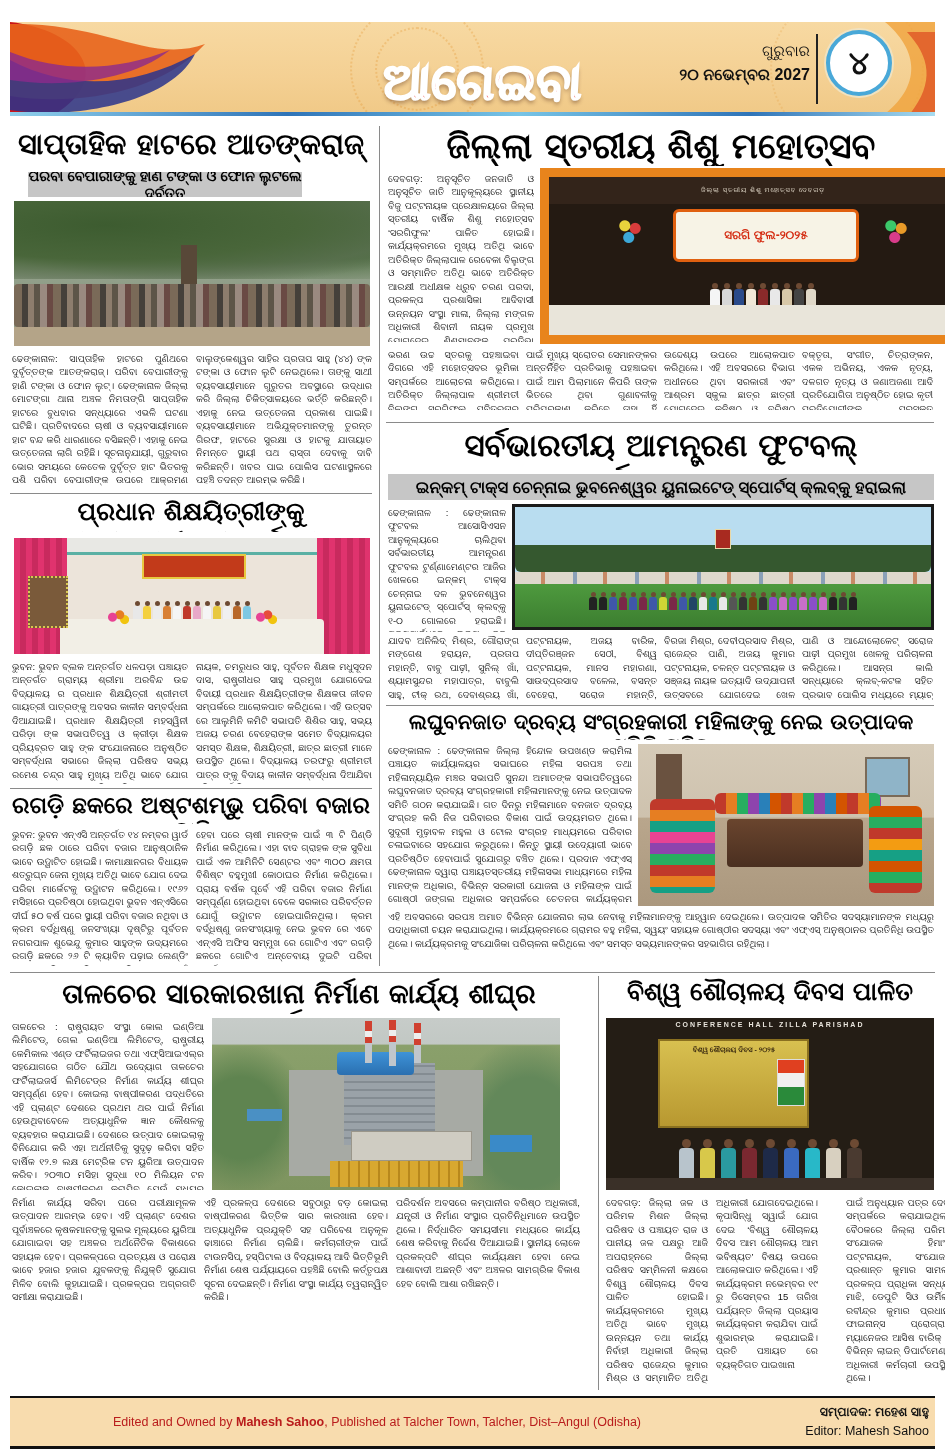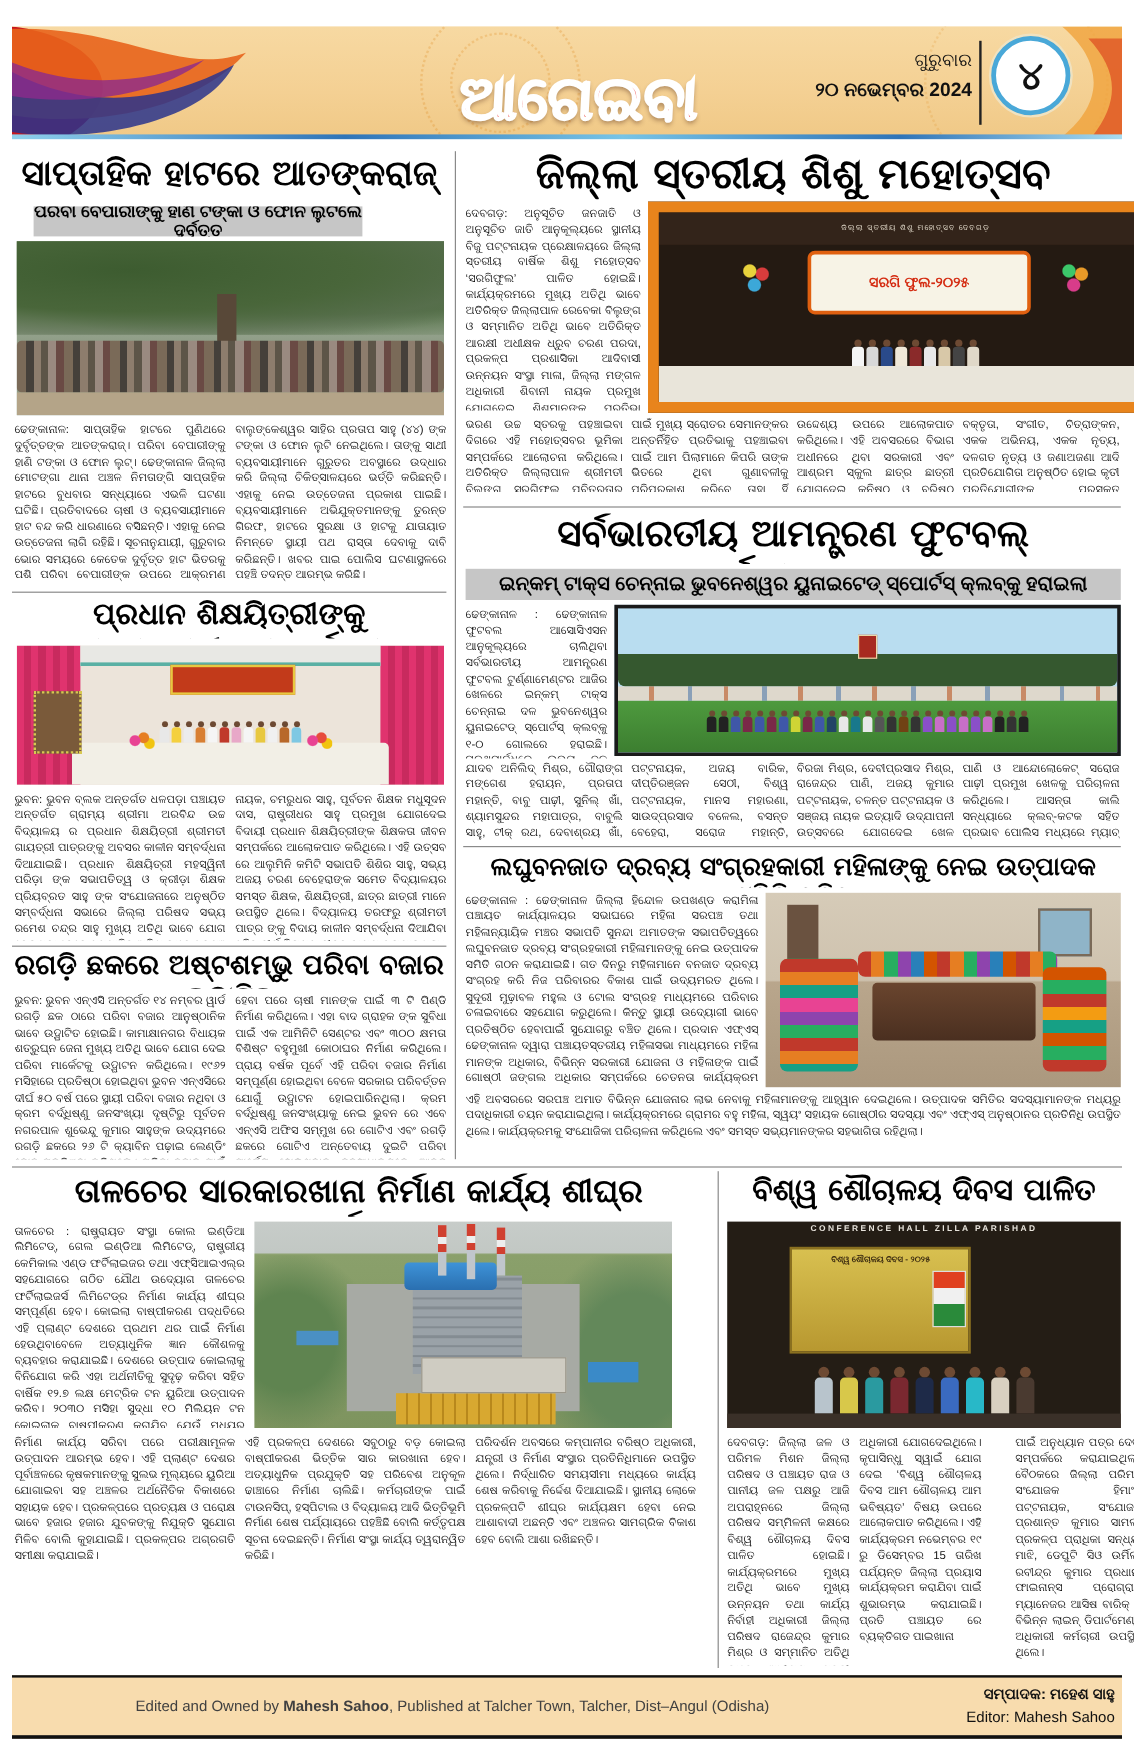--- a/index.html
+++ b/index.html
@@ -42,21 +42,21 @@
   .figs{display:flex;align-items:flex-end;justify-content:center;}
   .figs-sm .fhead{width:5px;height:5px;}
   .figs-sm .fbody{width:8px;height:13px;}
   .figs-lg .fig{margin:0 3px;}
   .figs-lg .fhead{width:9px;height:9px;}
   .figs-lg .fbody{width:15px;height:30px;border-radius:4px 4px 0 0;}
   
   .footer{left:10px;top:1396px;width:925px;height:48px;background:#f8dcae;
     border-top:2px solid #111;border-bottom:3px solid #111;
     display:flex;align-items:center;}
-  .footer-center{flex:1;text-align:center;font-size:12.5px;line-height:1.5;color:#404040;}
+  .footer-center{flex:1;text-align:center;font-size:12.5px;line-height:1.5;color:#b91c1c;}
   .footer-right{width:185px;text-align:right;font-size:12.5px;line-height:1.5;color:#111;padding-right:6px;}
   .b{font-weight:bold;}
 </style>
 </head>
 <body>
 
 <div class="abs masthead">
   <svg width="290" height="92" viewBox="0 0 290 92" style="position:absolute;left:0;top:0;">
     <path d="M0,0 C70,8 105,55 45,92 L0,92 Z" fill="#c8161c"></path>
     <path d="M0,2 C95,0 140,42 195,22 C150,72 65,84 0,74 Z" fill="#e8641c" opacity="0.9"></path>
@@ -65,21 +65,21 @@
   </svg>
   <div class="abs mandala" style="left:340px;top:-20px;width:130px;height:130px;opacity:.5;"></div>
   <div class="abs mandala" style="left:365px;top:5px;width:80px;height:80px;opacity:.5;"></div>
   <div class="abs mandala" style="left:760px;top:-30px;width:150px;height:150px;opacity:.35;"></div>
   <svg width="120" height="92" viewBox="0 0 120 92" style="position:absolute;right:0;top:0;">
     <path d="M120,0 L120,92 L70,92 C110,60 100,25 70,0 Z" fill="#f0a23c" opacity="0.8"></path>
     <path d="M120,10 L120,92 L95,92 C120,60 115,35 92,10 Z" fill="#e05a28" opacity="0.85"></path>
   </svg>
   <div class="abs mast-title">ଆଗେଇବା</div>
   <div class="abs mast-day">ଗୁରୁବାର</div>
-  <div class="abs mast-date">୨୦ ନଭେମ୍ବର 2024</div>
+  <div class="abs mast-date">୨୦ ନଭେମ୍ବର 2027</div>
   <div class="abs mast-divider"></div>
   <div class="abs page-circle">୪</div>
 </div>
 <div class="abs mast-blue-strip"></div>
 
 <div class="abs vline" style="left:379px;top:126px;height:840px;"></div>
 <div class="abs hline" style="left:10px;top:493px;width:362px;"></div>
 <div class="abs hline" style="left:10px;top:788px;width:362px;"></div>
 <div class="abs hline" style="left:386px;top:422px;width:548px;"></div>
 <div class="abs hline" style="left:386px;top:705px;width:548px;"></div>

